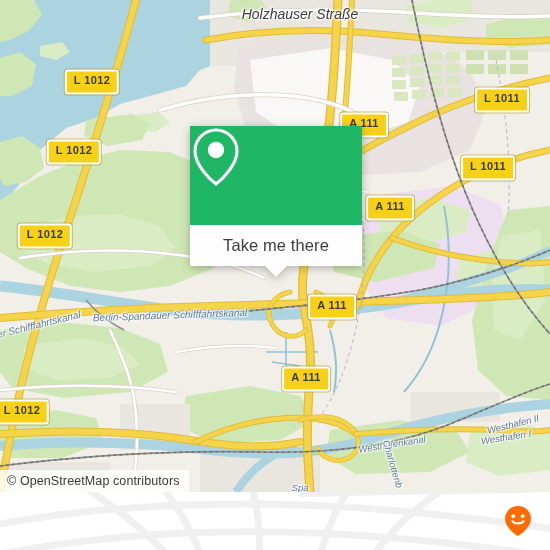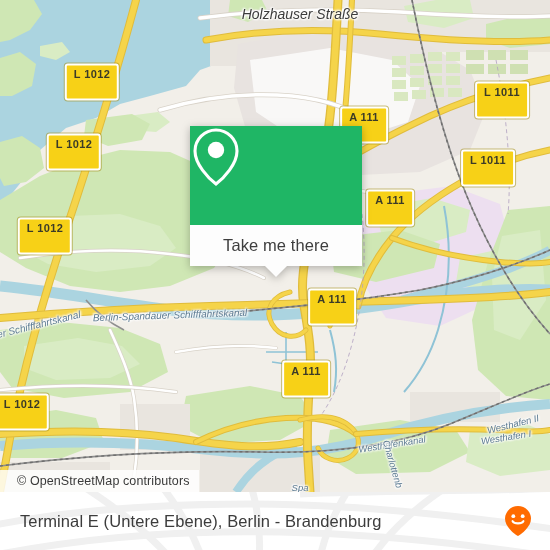--- a/index.html
+++ b/index.html
@@ -16,21 +16,21 @@
 
   .shield{
     position:absolute;
     background:#f7d117;
     border:2px solid #ffffff;
     border-radius:3px;
     color:#3b3b28;
     font-weight:bold;
     font-size:11px;
     letter-spacing:.4px;
-    padding:2px 7px 19px 7px;
+    padding:2px 7px 7px 7px;
     line-height:12px;
     white-space:nowrap;
     box-shadow:0 0 0 1px rgba(160,140,20,.55);
     transform:translate(-50%,-50%);
   }
 
   .maplabel{
     position:absolute;
     white-space:nowrap;
     transform:translate(-50%,-50%);
@@ -40,21 +40,21 @@
     pointer-events:none;
   }
   .maplabel.street{font-size:14px;color:#3c3c3c;font-style:italic;}
   .maplabel.water{font-size:10px;color:#5d7b92;font-style:italic;}
   .maplabel.water2{font-size:9.5px;color:#5d7b92;font-style:italic;}
 
   .attrib{
     position:absolute;left:0;bottom:0;
     background:rgba(255,255,255,.82);
     font-size:12.5px;color:#3a3a3a;
-    padding:4px 9px 4px 17px;
+    padding:4px 9px 4px 7px;
     letter-spacing:.1px;
   }
 
   
   .popup{
     position:absolute;left:190px;top:126px;width:172px;
     filter:drop-shadow(0 2px 4px rgba(0,0,0,.28));
   }
   .popup-head{
     background:#1fb665;height:99px;width:100%;
@@ -337,23 +337,20 @@
         <path d="M150,-20 C180,14 196,46 206,78"></path>
         <path d="M250,-10 C258,16 262,46 258,78"></path>
         <path d="M360,-20 C336,14 322,46 318,78"></path>
         <path d="M470,-20 C420,10 386,40 364,78"></path>
         <path d="M-10,34 C60,20 150,12 250,12 C350,12 450,22 560,38"></path>
         <path d="M-10,64 C80,46 180,38 280,40 C380,42 470,52 560,66"></path>
         <path d="M560,-4 C470,0 380,-2 300,2"></path>
       </g>
     </svg>
 
-    <div class="footer-title">
-      <span>Terminal E (Untere Ebene), Berlin - Brandenburg</span>
-    </div>
 
     <div class="logo">
       <svg width="30" height="32" viewBox="0 0 30 32">
         <path d="M15,1 C7.8,1 2,6.7 2,13.8 C2,21.6 11.2,29 15,31 C18.8,29 28,21.6 28,13.8 C28,6.7 22.2,1 15,1 Z" fill="#ff6b00"></path>
         <circle cx="10.3" cy="11.2" r="1.9" fill="#ffffff"></circle>
         <circle cx="19.7" cy="11.2" r="1.9" fill="#ffffff"></circle>
         <path d="M9.6,16.2 C11.2,19.1 18.8,19.1 20.4,16.2" fill="none" stroke="#ffffff" stroke-width="2.1" stroke-linecap="round"></path>
       </svg>
     </div>
   </div>

